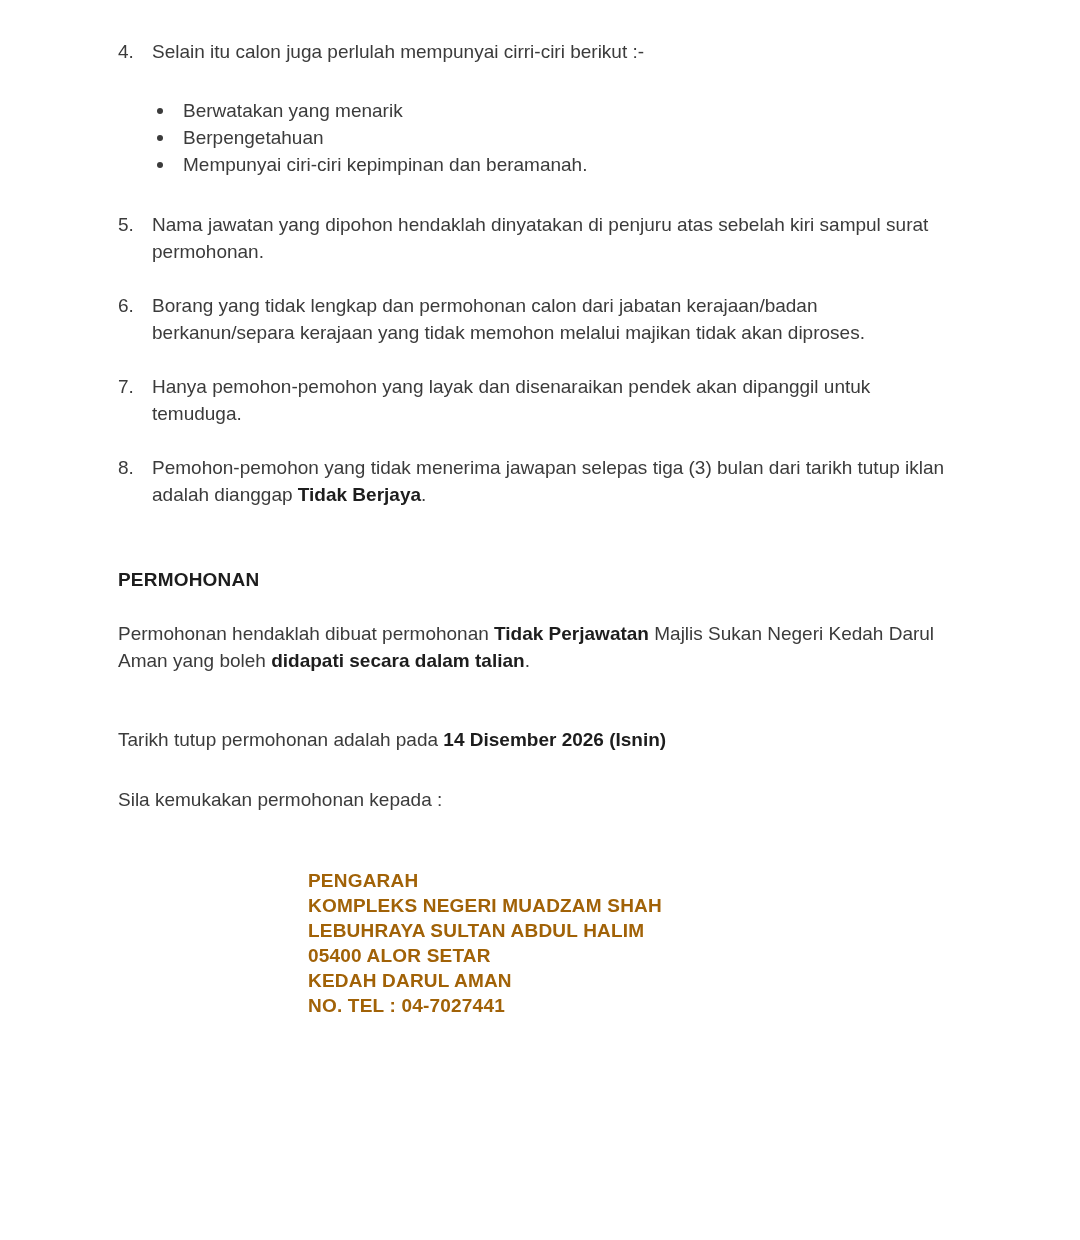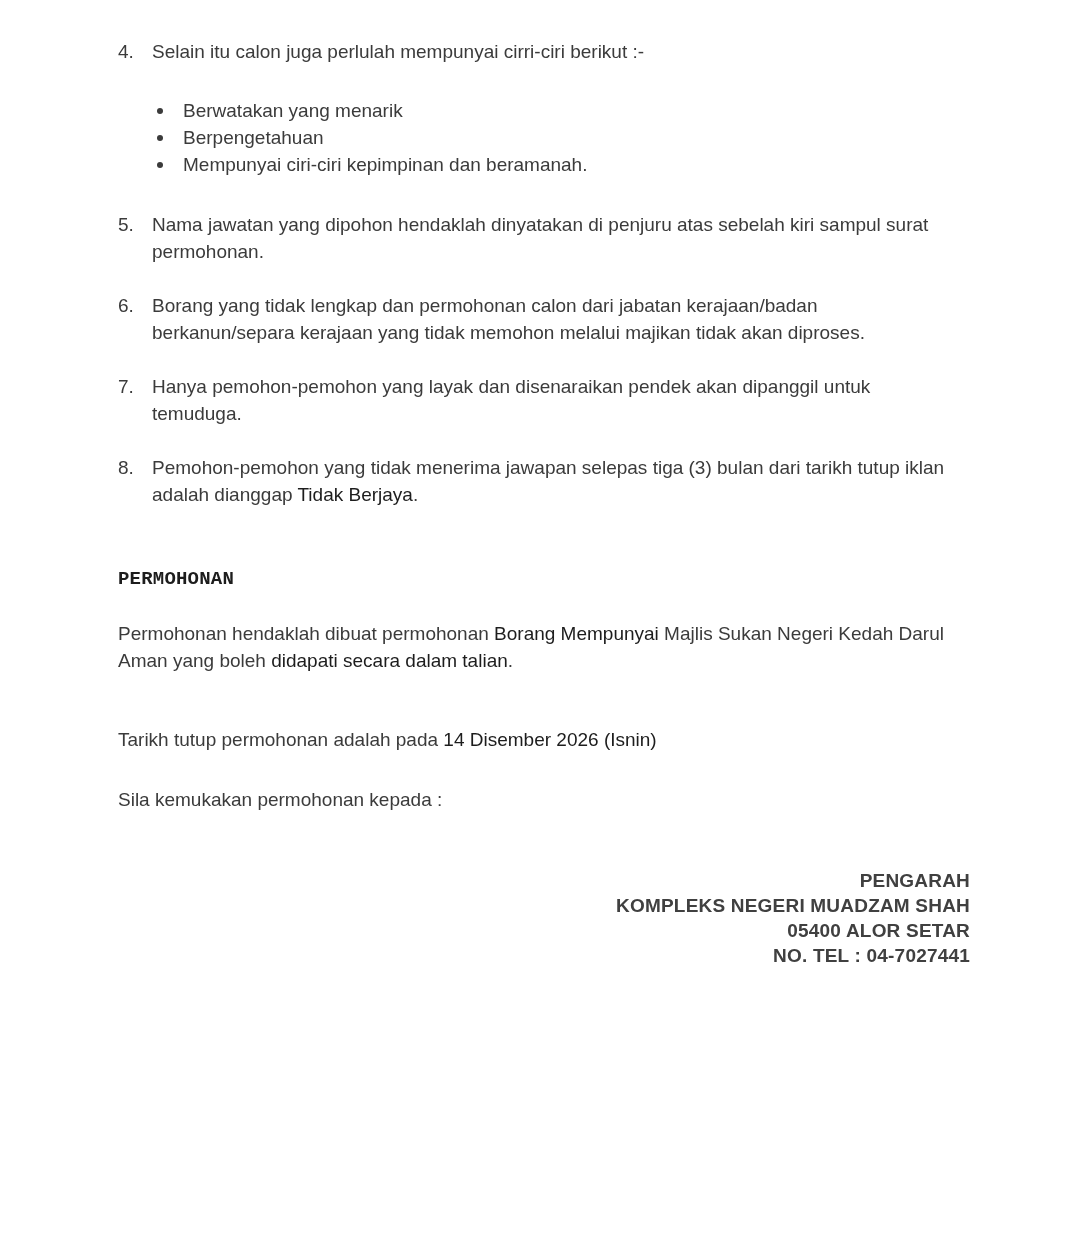--- a/index.html
+++ b/index.html
@@ -51,45 +51,43 @@
     left: 2px;
     top: 11px;
     width: 6px;
     height: 6px;
     border-radius: 50%;
     background: #3b3b3b;
   }
   .gap-item5 { margin-top: 33px; }
   .gap-item  { margin-top: 27px; }
   strong, .bold {
-    font-weight: 400;
+    font-weight: 700;
     color: #1d1d1d;
     margin-top: 23px;
   }
   .section-heading {
     margin-top: 58px;
     font-weight: 700;
     color: #1d1d1d;
     letter-spacing: 0.2px;
-    font-family: Liberation Mono, monospace;
   }
   .para {
     max-width: 848px;
   }
   .para-instructions { margin-top: 27px; }
   .para-date { margin-top: 52px; }
   .para-submit { margin-top: 33px; }
   .address-block {
     margin-top: 55px;
     margin-left: 190px;
     font-weight: 700;
-    color: #404040;
+    color: #a16207;
     line-height: 25px;
     letter-spacing: 0.2px;
-    text-align: right;
   }
 </style>
 </head>
 <body>
 
 <div class="page">
 
   <div class="num-item">
     <span class="num">4.</span>
     <div class="item-body">Selain itu calon juga perlulah mempunyai cirri-ciri berikut :-</div>
@@ -128,29 +126,31 @@
   <div class="num-item gap-item">
     <span class="num">8.</span>
     <div class="item-body">
       <span>Pemohon-pemohon yang tidak menerima jawapan selepas tiga (3) bulan dari tarikh tutup iklan adalah dianggap </span><strong>Tidak Berjaya</strong><span>.</span>
     </div>
   </div>
 
   <div class="section-heading">PERMOHONAN</div>
 
   <div class="para para-instructions">
-    <span>Permohonan hendaklah dibuat permohonan </span><strong>Borang Mempunyai</strong><span> Majlis Sukan Negeri Kedah Darul Aman yang boleh </span><strong>didapati secara dalam talian</strong><span>.</span>
+    <span>Permohonan hendaklah dibuat permohonan </span><strong>Tidak Perjawatan</strong><span> Majlis Sukan Negeri Kedah Darul Aman yang boleh </span><strong>didapati secara dalam talian</strong><span>.</span>
   </div>
 
   <div class="para para-date">
     <span>Tarikh tutup permohonan adalah pada </span><strong>14 Disember 2026 (Isnin)</strong>
   </div>
 
   <div class="para para-submit">Sila kemukakan permohonan kepada :</div>
 
   <div class="address-block">
     <div>PENGARAH</div>
     <div>KOMPLEKS NEGERI MUADZAM SHAH</div>
+    <div>LEBUHRAYA SULTAN ABDUL HALIM</div>
     <div>05400 ALOR SETAR</div>
+    <div>KEDAH DARUL AMAN</div>
     <div>NO. TEL : 04-7027441</div>
   </div>
 
 </div>
 
 </body></html>

